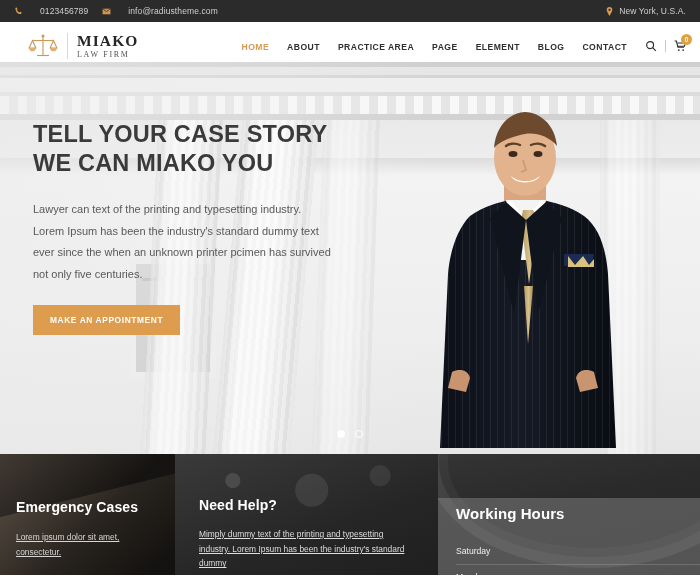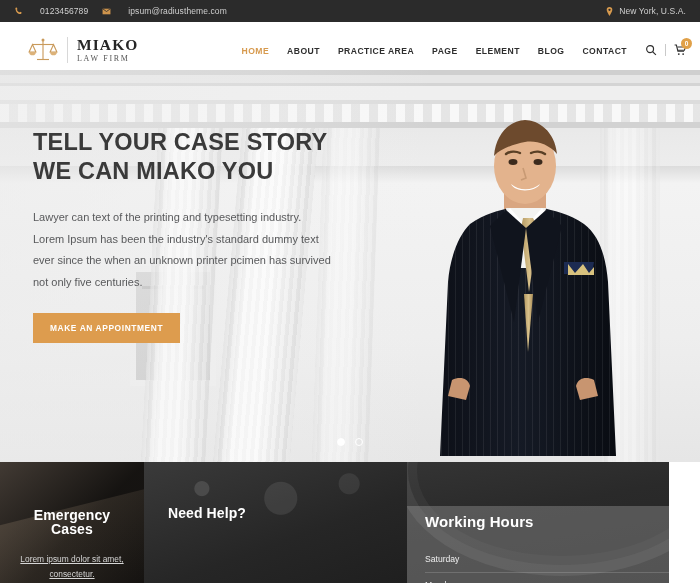--- a/index.html
+++ b/index.html
@@ -18,21 +18,21 @@
     padding:0 14px; font-size:8.5px; letter-spacing:.1px;
   }
   .tb-left { display:flex; align-items:center; gap:14px; }
   .tb-right { margin-left:auto; display:flex; align-items:center; gap:5px; }
   .tb-item { display:flex; align-items:center; gap:17px; white-space:nowrap; }
   .tb-ico { width:9px; height:9px; flex:0 0 9px; display:block; }
   .tb-ico svg { display:block; width:9px; height:9px; }
 
   
   .header {
-    height:48px; background:#fff;
+    height:40px; background:#fff;
     display:flex; align-items:center;
     padding:8px 14px 0 28px;
     position:relative; z-index:5;
   }
   .logo { display:flex; align-items:center; gap:9px; }
   .logo-mark { width:30px; height:26px; }
   .logo-mark svg { display:block; }
   .logo-div { width:1px; height:26px; background:#d8d8d8; }
   .logo-text { line-height:1; }
   .logo-name {
@@ -174,21 +174,21 @@
   }
   .dot {
     width:8px; height:8px; border-radius:50%;
     border:1.5px solid #fff; cursor:pointer;
   }
   .dot.on { background:#fff; }
 
   
   .panels { display:flex; height:121px; }
   .panel { position:relative; overflow:hidden; color:#fff; }
-  .p1 { width:144px; background:#404040;text-align:center; }
+  .p1 { width:175px; background:#404040; }
   .p2 { width:263px; background:#2e2e2e; }
   .p3 { width:262px; background:#404040; }
 
   .p1-bg {
     position:absolute; inset:0;
     background:
       linear-gradient(135deg, rgba(70,62,55,.85) 0%, rgba(20,18,16,.95) 55%),
       linear-gradient(200deg,#3c352e 0%,#151312 70%);
   }
   .p1-bg::after{
@@ -260,21 +260,21 @@
         </span>
         <span>0123456789</span>
       </div>
       <div class="tb-item">
         <span class="tb-ico">
           <svg viewBox="0 0 16 16" fill="#d79a4e">
               <path d="M1 3h14v10H1z" opacity=".95"></path>
               <path d="M1 3l7 5 7-5" fill="none" stroke="#2b2b2b" stroke-width="1.4"></path>
             </svg>
         </span>
-        <span>ipsum@radiustheme.com</span>
+        <span>info@radiustheme.com</span>
       </div>
     </div>
     <div class="tb-right">
       <span class="tb-ico">
         <svg viewBox="0 0 16 16" fill="#d79a4e">
             <path d="M8 0a5 5 0 0 0-5 5c0 3.6 5 11 5 11s5-7.4 5-11a5 5 0 0 0-5-5zm0 7a2 2 0 1 1 0-4 2 2 0 0 1 0 4z"></path>
           </svg>
       </span>
       <span>New York, U.S.A.</span>
     </div>
@@ -431,20 +431,21 @@
         <div class="panel-h">Emergency Cases</div>
         <div class="panel-p">Lorem ipsum dolor sit amet, consectetur.</div>
 
       </div>
     </div>
 
     <div class="panel p2">
       <div class="p2-bg"></div>
       <div class="panel-inner">
         <div class="panel-h">Need Help?</div>
+        <div class="panel-p">Mimply dummy text of the printing and typesetting industry. Lorem Ipsum has been the industry's standard dummy</div>
       </div>
     </div>
 
     <div class="panel p3">
       <div class="p3-bg">
         <div class="p3-clock"></div>
       </div>
       <div class="p3-overlay"></div>
       <div class="panel-inner">
         <div class="panel-h">Working Hours</div>

